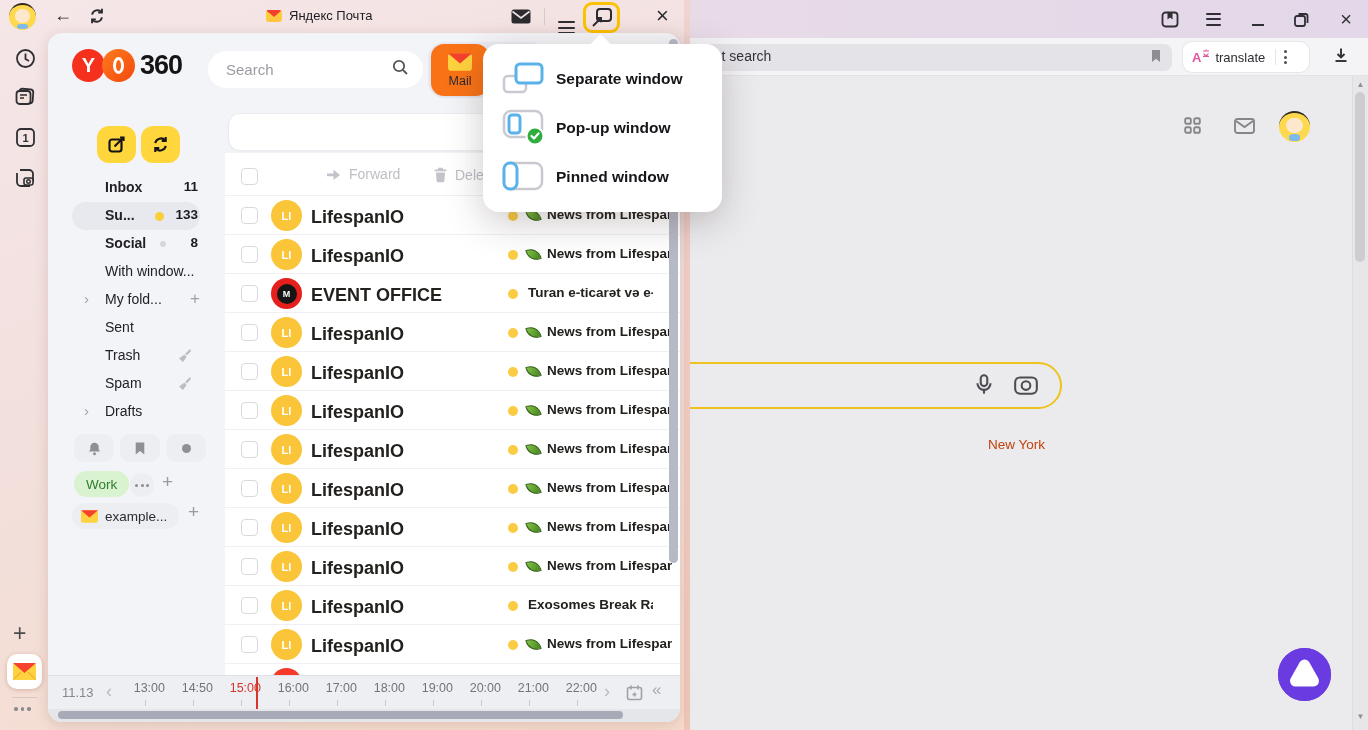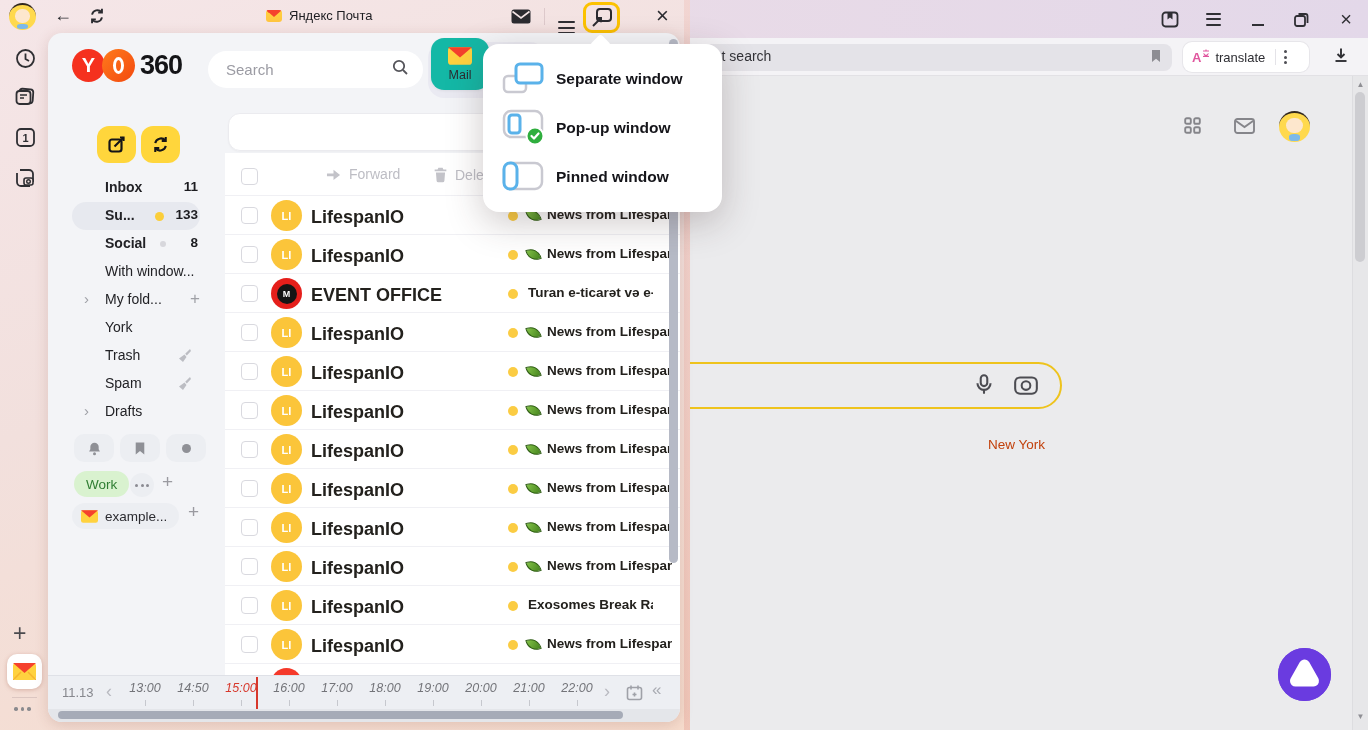--- a/index.html
+++ b/index.html
@@ -81,21 +81,21 @@
   .yo-logo { left:24px; top:16px; display:flex; align-items:center; }
   .yo-y { width:33px; height:33px; border-radius:50%; background:#f5311e; color:#fff; font-weight:700; font-size:20px; display:flex; align-items:center; justify-content:center; }
   .yo-o { width:33px; height:33px; border-radius:50%; background:linear-gradient(135deg,#ff7b1c,#f3490f); margin-left:-3px; display:flex; align-items:center; justify-content:center; }
   .yo-o i { width:11px; height:17px; border:3px solid #fff; border-radius:50%; }
   .yo-360 { margin-left:5px; font-size:27px; font-weight:800; color:#141417; letter-spacing:-1px; }
   .m-search { left:160px; top:18px; width:215px; height:37px; background:#fff; border-radius:19px; display:flex; align-items:center; }
   .m-search input { border:none; outline:none; background:transparent; margin-left:18px; width:150px; font-size:15px; color:#3a3a40; font-family:inherit; }
   .m-search input::placeholder { color:#9b9ba3; }
   .m-search .mag { margin-left:auto; margin-right:14px; }
   .mail-tab-group { left:380px; top:9px; width:118px; height:56px; background:#eaeaf2; border-radius:16px; }
-  .mail-tab { left:383px; top:5px; width:58px; height:52px; background:#14b8a6; border-radius:13px; display:flex; flex-direction:column; align-items:center; justify-content:center; gap:3px; box-shadow:0 1px 3px rgba(0,0,0,.06); }
+  .mail-tab { left:383px; top:11px; width:58px; height:52px; background:#f97316; border-radius:13px; display:flex; flex-direction:column; align-items:center; justify-content:center; gap:3px; box-shadow:0 1px 3px rgba(0,0,0,.06); }
   .mail-tab .lbl { font-size:12.5px; color:#2c2c31; }
 
   .sq-btn { top:93px; width:39px; height:37px; background:#ffd63c; border-radius:12px; display:flex; align-items:center; justify-content:center; }
   .folders { left:0; top:141px; width:162px; }
   .f-row { position:relative; height:28px; }
   .f-pill { position:absolute; left:24px; top:0; width:128px; height:28px; background:#e7e9ef; border-radius:14px; }
   .f-label { position:absolute; left:57px; top:5px; font-size:14px; color:#222226; }
   .f-label.b { font-weight:700; }
   .f-count { position:absolute; right:12px; top:5px; font-size:13.5px; font-weight:700; color:#1c1c20; }
   .f-chev { position:absolute; left:36px; top:4px; color:#9fa0a6; font-size:15px; }
@@ -131,21 +131,21 @@
   .m-sender { position:absolute; left:86px; top:11px; font-size:18px; font-weight:700; color:#23211d; }
   .m-dot { position:absolute; left:283px; top:15px; width:10px; height:10px; border-radius:50%; background:#fbcc43; }
   .m-leaf { position:absolute; left:302px; top:13px; width:13px; height:13px; background:linear-gradient(135deg,#82c247,#47851f); border:1px solid #2d5c12; border-radius:0 85% 0 85%; transform:rotate(-18deg); }
   .m-subj { position:absolute; left:322px; top:11px; width:125px; font-size:13.5px; font-weight:700; color:#23211d; white-space:nowrap; overflow:hidden; }
   .v-scroll { left:621px; top:6px; width:9px; height:524px; background:#b6bac6; border-radius:5px; }
 
   
   .timeline { left:0; top:642px; width:632px; height:35px; background:#edeff3; border-top:1px solid #dfe1e7; }
   .tl-date { position:absolute; left:14px; top:9px; font-size:13px; font-weight:400; color:#87888e; }
   .tl-chev { position:absolute; top:5px; font-size:18px; color:#b9bac0; }
-  .tl-time { position:absolute; top:5px; width:40px; text-align:center; font-size:12.5px; color:#737479;font-style:italic; }
+  .tl-time { position:absolute; top:5px; width:40px; text-align:right; font-size:12.5px; color:#737479; }
   .tl-time.red { color:#d7372b; }
   .tl-tick { position:absolute; top:24px; width:1px; height:6px; background:#c6c8ce; }
   .tl-redline { position:absolute; left:208px; top:1px; width:1.5px; height:33px; background:#d7372b; }
   .tl-cal { position:absolute; left:578px; top:8px; }
   .tl-collapse { position:absolute; left:604px; top:4px; font-size:17px; color:#a9abb2; }
   .h-track { left:0; top:676px; width:632px; height:13px; background:#e4e6ea; }
   .h-thumb { left:10px; top:678px; width:565px; height:8px; background:#a6abb7; border-radius:4px; }
 
   
   .menu { left:483px; top:44px; width:239px; height:168px; background:#fff; border-radius:16px; box-shadow:0 10px 36px rgba(60,40,40,.25); z-index:50; padding-top:10px; }
@@ -412,21 +412,21 @@
           </div>
           <div class="f-row">
             <span class="f-label">With window...</span>
           </div>
           <div class="f-row">
             <span class="f-chev">›</span>
             <span class="f-label">My fold...</span>
             <span class="f-plus">+</span>
           </div>
           <div class="f-row">
-            <span class="f-label">York</span>
+            <span class="f-label">Sent</span>
           </div>
           <div class="f-row">
             <span class="f-label">Trash</span>
             <span class="f-broom"><svg width="15" height="15" viewBox="0 0 15 15">
                 <path d="M13 1L8.2 5.8 9.8 7.4 14 3zM7.5 6.5L2 10.5l4 3.5 3.5-5z" fill="#bcbdc3"></path>
               </svg></span>
           </div>
           <div class="f-row">
             <span class="f-label">Spam</span>
             <span class="f-broom"><svg width="15" height="15" viewBox="0 0 15 15">

